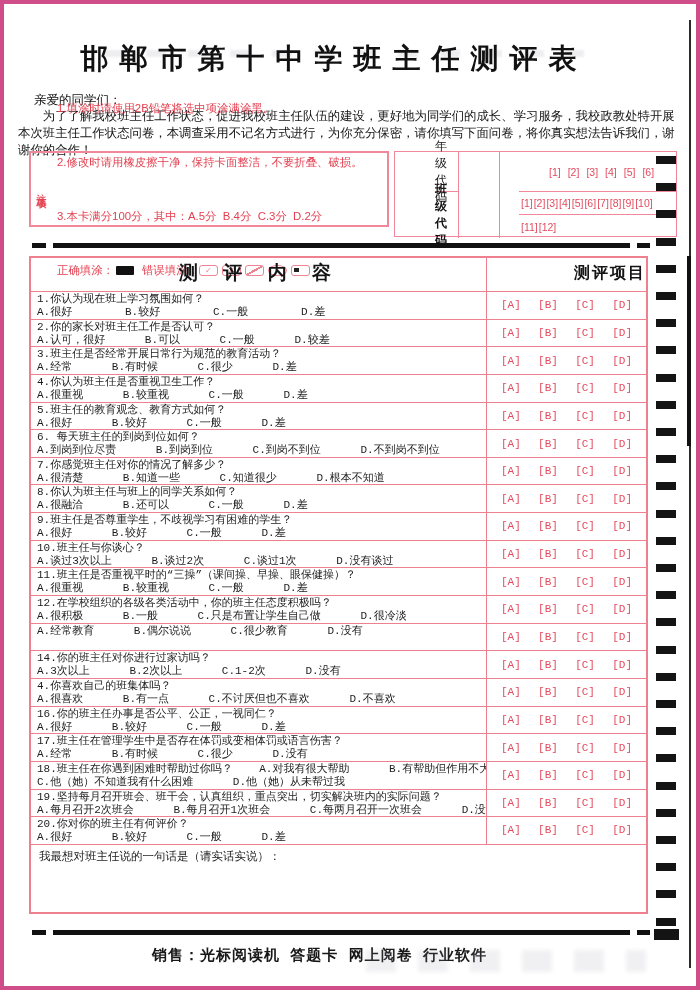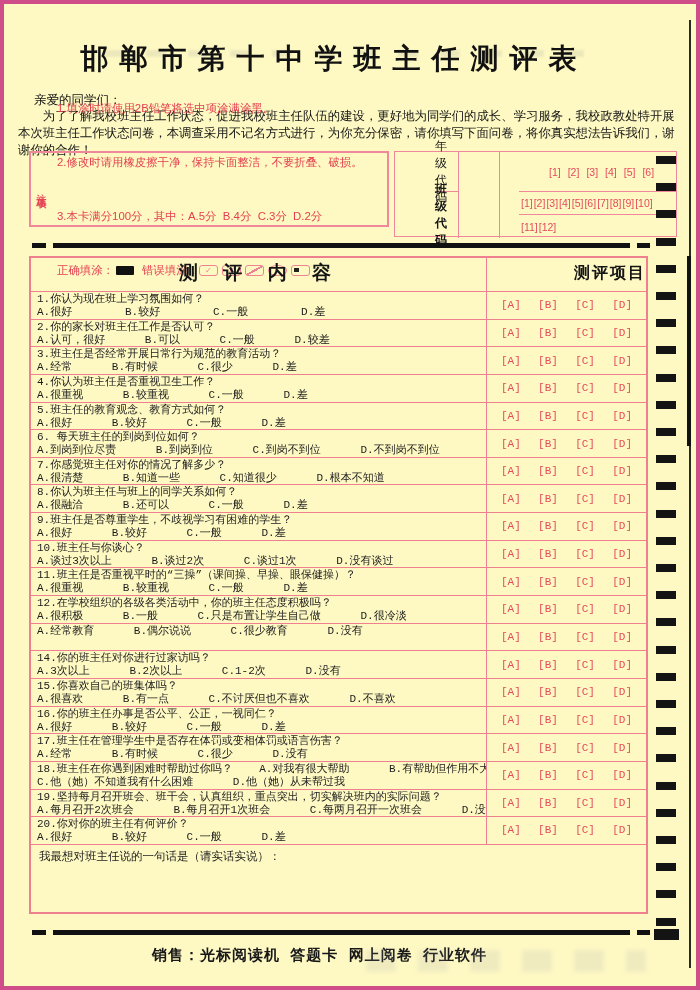--- a/index.html
+++ b/index.html
@@ -1,18 +1,18 @@
 <!DOCTYPE html>
 <html><head>
 <meta charset="utf-8">
 <style>
   html,body{margin:0;padding:0;background:#e9e9e9;}
   .page{
     position:relative;width:700px;height:990px;box-sizing:border-box;
-    background:#fef9c3;border:4px solid #cf4e8a;overflow:hidden;
+    background:#ffffff;border:4px solid #cf4e8a;overflow:hidden;
     font-family:"Liberation Sans","DejaVu Sans",sans-serif;color:#151515;
   }
   
   .title{position:absolute;top:36px;left:0;width:660px;text-align:center;
     font-size:28px;font-weight:bold;letter-spacing:11px;color:#111;}
   .greeting{position:absolute;top:88px;left:30px;font-size:12.5px;
     font-family:"Liberation Serif","DejaVu Serif",serif;}
   .intro{position:absolute;top:104px;left:14px;width:668px;font-size:12.4px;
     line-height:17px;text-indent:2em;font-family:"Liberation Serif","DejaVu Serif",serif;}
   .bleed{position:absolute;top:46px;left:100px;width:480px;height:7px;opacity:.12;
@@ -309,21 +309,21 @@
           </div>
           <div class="b-cell">
             <span class="bubble">[A]</span>
             <span class="bubble">[B]</span>
             <span class="bubble">[C]</span>
             <span class="bubble">[D]</span>
           </div>
         </div>
         <div class="t-row">
           <div class="q-cell">
-            <div class="q-line">15.你喜欢自己的班集体吗？</div>
+            <div class="q-line">4.你喜欢自己的班集体吗？</div>
             <div class="q-line">A.很喜欢      B.有一点      C.不讨厌但也不喜欢      D.不喜欢</div>
           </div>
           <div class="b-cell">
             <span class="bubble">[A]</span>
             <span class="bubble">[B]</span>
             <span class="bubble">[C]</span>
             <span class="bubble">[D]</span>
           </div>
         </div>
         <div class="t-row">

